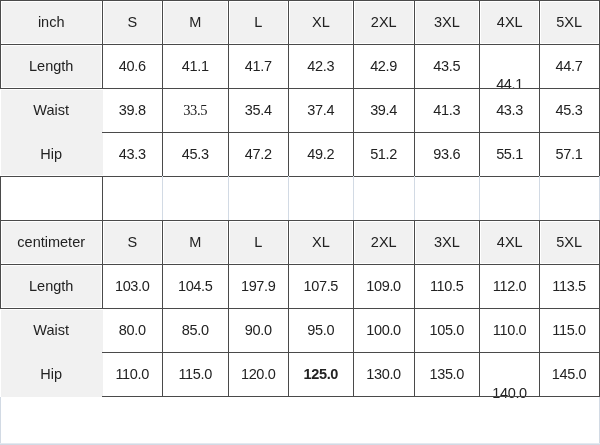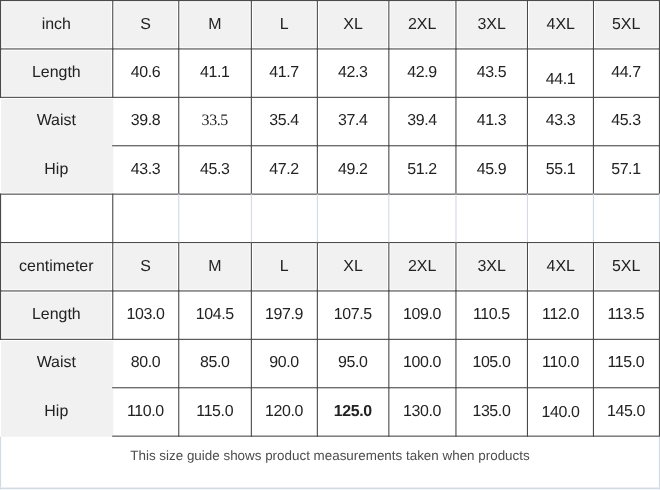--- a/index.html
+++ b/index.html
@@ -44,38 +44,38 @@
       <div class="cell" style="left: 414px; top: 0px; width: 65.8px; height: 44px;">3XL</div>
       <div class="cell" style="left: 479.8px; top: 0px; width: 59.9px; height: 44px;">4XL</div>
       <div class="cell" style="left: 539.7px; top: 0px; width: 59px; height: 44px;">5XL</div>
       <div class="cell" style="left: 0px; top: 44px; width: 102.4px; height: 44.9px;">Length</div>
       <div class="cell num" style="left: 102.4px; top: 44px; width: 60px; height: 44.9px;">40.6</div>
       <div class="cell num" style="left: 162.4px; top: 44px; width: 66px; height: 44.9px;">41.1</div>
       <div class="cell num" style="left: 228.4px; top: 44px; width: 60px; height: 44.9px;">41.7</div>
       <div class="cell num" style="left: 288.4px; top: 44px; width: 65.1px; height: 44.9px;">42.3</div>
       <div class="cell num" style="left: 353.5px; top: 44px; width: 60.5px; height: 44.9px;">42.9</div>
       <div class="cell num" style="left: 414px; top: 44px; width: 65.8px; height: 44.9px;">43.5</div>
-      <div class="cell num" style="left: 479.8px; top: 48px; width: 59.9px; height: 48px;">44.1</div>
+      <div class="cell num" style="left: 479.8px; top: 60px; width: 59.9px; height: 48px;">44.1</div>
       <div class="cell num" style="left: 539.7px; top: 44px; width: 59px; height: 44.9px;">44.7</div>
       <div class="cell" style="left: 0px; top: 88.9px; width: 102.4px; height: 43.6px;">Waist</div>
       <div class="cell num" style="left: 102.4px; top: 88.9px; width: 60px; height: 43.6px;">39.8</div>
       <div class="cell num" style="left: 162.4px; top: 88.9px; width: 66px; height: 43.6px; font-family: Liberation Serif, serif;">33.5</div>
       <div class="cell num" style="left: 228.4px; top: 88.9px; width: 60px; height: 43.6px;">35.4</div>
       <div class="cell num" style="left: 288.4px; top: 88.9px; width: 65.1px; height: 43.6px;">37.4</div>
       <div class="cell num" style="left: 353.5px; top: 88.9px; width: 60.5px; height: 43.6px;">39.4</div>
       <div class="cell num" style="left: 414px; top: 88.9px; width: 65.8px; height: 43.6px;">41.3</div>
       <div class="cell num" style="left: 479.8px; top: 88.9px; width: 59.9px; height: 43.6px;">43.3</div>
       <div class="cell num" style="left: 539.7px; top: 88.9px; width: 59px; height: 43.6px;">45.3</div>
       <div class="cell" style="left: 0px; top: 132.5px; width: 102.4px; height: 43.9px;">Hip</div>
       <div class="cell num" style="left: 102.4px; top: 132.5px; width: 60px; height: 43.9px;">43.3</div>
       <div class="cell num" style="left: 162.4px; top: 132.5px; width: 66px; height: 43.9px;">45.3</div>
       <div class="cell num" style="left: 228.4px; top: 132.5px; width: 60px; height: 43.9px;">47.2</div>
       <div class="cell num" style="left: 288.4px; top: 132.5px; width: 65.1px; height: 43.9px;">49.2</div>
       <div class="cell num" style="left: 353.5px; top: 132.5px; width: 60.5px; height: 43.9px;">51.2</div>
-      <div class="cell num" style="left: 414px; top: 132.5px; width: 65.8px; height: 43.9px;">45.9</div>
+      <div class="cell num" style="left: 414px; top: 132.5px; width: 65.8px; height: 43.9px;">93.6</div>
       <div class="cell num" style="left: 479.8px; top: 132.5px; width: 59.9px; height: 43.9px;">55.1</div>
       <div class="cell num" style="left: 539.7px; top: 132.5px; width: 59px; height: 43.9px;">57.1</div>
       <div class="swatch" style="left: 2px; top: 222px; width: 99px; height: 41px; background: rgb(241, 241, 241);"></div>
       <div class="swatch" style="left: 104px; top: 222px; width: 57px; height: 41px; background: rgb(241, 241, 241);"></div>
       <div class="swatch" style="left: 164px; top: 222px; width: 63px; height: 41px; background: rgb(241, 241, 241);"></div>
       <div class="swatch" style="left: 230px; top: 222px; width: 57px; height: 41px; background: rgb(241, 241, 241);"></div>
       <div class="swatch" style="left: 290px; top: 222px; width: 62px; height: 41px; background: rgb(241, 241, 241);"></div>
       <div class="swatch" style="left: 355px; top: 222px; width: 58px; height: 41px; background: rgb(241, 241, 241);"></div>
       <div class="swatch" style="left: 416px; top: 222px; width: 62px; height: 41px; background: rgb(241, 241, 241);"></div>
       <div class="swatch" style="left: 481px; top: 222px; width: 57px; height: 41px; background: rgb(241, 241, 241);"></div>
@@ -109,21 +109,21 @@
       <div class="cell num" style="left: 414px; top: 308.4px; width: 65.8px; height: 44.5px;">105.0</div>
       <div class="cell num" style="left: 479.8px; top: 308.4px; width: 59.9px; height: 44.5px;">110.0</div>
       <div class="cell num" style="left: 539.7px; top: 308.4px; width: 59px; height: 44.5px;">115.0</div>
       <div class="cell" style="left: 0px; top: 352.9px; width: 102.4px; height: 43.7px;">Hip</div>
       <div class="cell num" style="left: 102.4px; top: 352.9px; width: 60px; height: 43.7px;">110.0</div>
       <div class="cell num" style="left: 162.4px; top: 352.9px; width: 66px; height: 43.7px;">115.0</div>
       <div class="cell num" style="left: 228.4px; top: 352.9px; width: 60px; height: 43.7px;">120.0</div>
       <div class="cell num" style="left: 288.4px; top: 352.9px; width: 65.1px; height: 43.7px; font-weight: bold;">125.0</div>
       <div class="cell num" style="left: 353.5px; top: 352.9px; width: 60.5px; height: 43.7px;">130.0</div>
       <div class="cell num" style="left: 414px; top: 352.9px; width: 65.8px; height: 43.7px;">135.0</div>
-      <div class="cell num" style="left: 479.8px; top: 353px; width: 59.9px; height: 43.7px;">140.0</div>
+      <div class="cell num" style="left: 479.8px; top: 371px; width: 59.9px; height: 43.7px;">140.0</div>
       <div class="cell num" style="left: 539.7px; top: 352.9px; width: 59px; height: 43.7px;">145.0</div>
       <div class="hline" style="left: 0px; top: 0px; width: 600px;"></div>
       <div class="hline" style="left: 0px; top: 44px; width: 600px;"></div>
       <div class="hline" style="left: 0px; top: 88px; width: 600px;"></div>
       <div class="hline" style="left: 102px; top: 132px; width: 498px;"></div>
       <div class="hline" style="left: 0px; top: 176px; width: 600px;"></div>
       <div class="hline" style="left: 0px; top: 220px; width: 600px;"></div>
       <div class="hline" style="left: 0px; top: 264px; width: 600px;"></div>
       <div class="hline" style="left: 0px; top: 308px; width: 600px;"></div>
       <div class="hline" style="left: 102px; top: 352px; width: 498px;"></div>
@@ -208,15 +208,14 @@
       <div class="vline light" style="left: 599px; top: 176px; width: 1px; height: 45px;"></div>
       <div class="vline" style="left: 599px; top: 220px; width: 1px; height: 45px;"></div>
       <div class="vline" style="left: 599px; top: 264px; width: 1px; height: 45px;"></div>
       <div class="vline" style="left: 599px; top: 308px; width: 1px; height: 45px;"></div>
       <div class="vline" style="left: 599px; top: 352px; width: 1px; height: 45px;"></div>
       <div class="vline light" style="left: 0px; top: 397px; width: 1px; height: 48px;"></div>
       <div class="vline light" style="left: 599px; top: 397px; width: 1px; height: 48px;"></div>
       <div class="hline light" style="left: 0px; top: 443px; width: 600px; height: 2px; background: linear-gradient(rgb(228, 233, 240) 0px, rgb(228, 233, 240) 1px, rgb(210, 218, 228) 1px, rgb(210, 218, 228) 2px);"></div>
     </div>
   <div class="note" style="top:406px">
-    <div>This size guide shows product measurements taken when products</div>
   </div>
 </div>
 
 </body></html>

